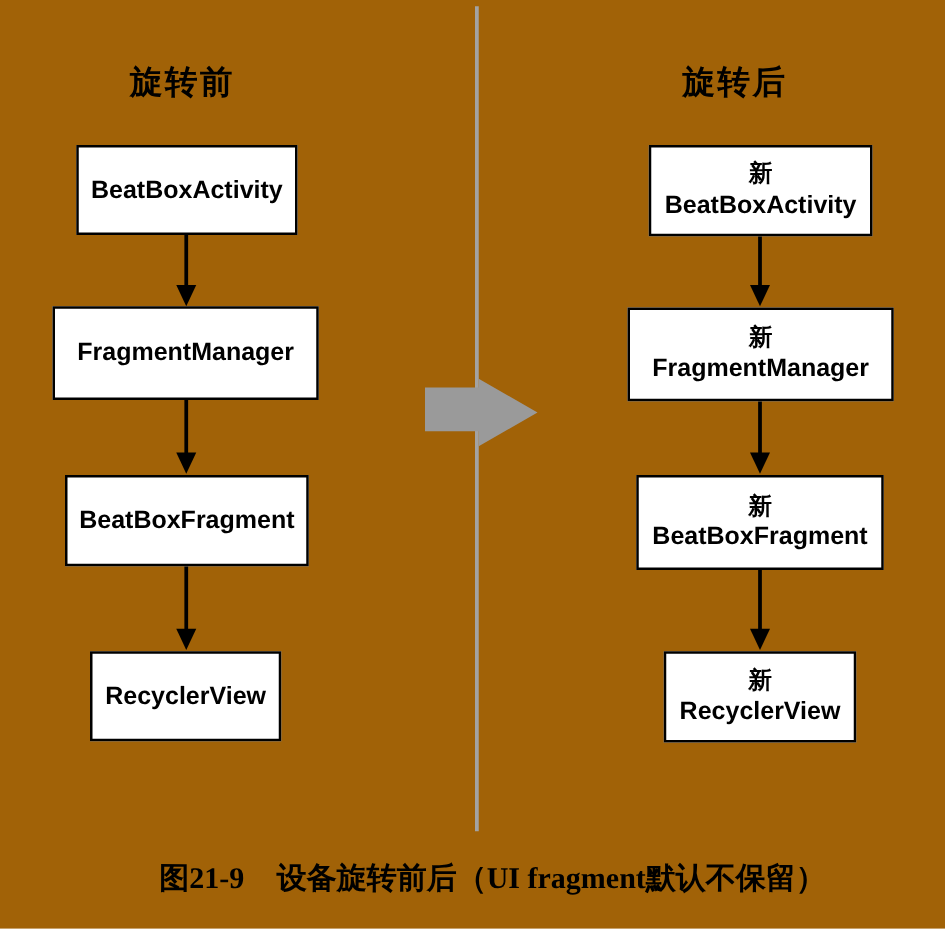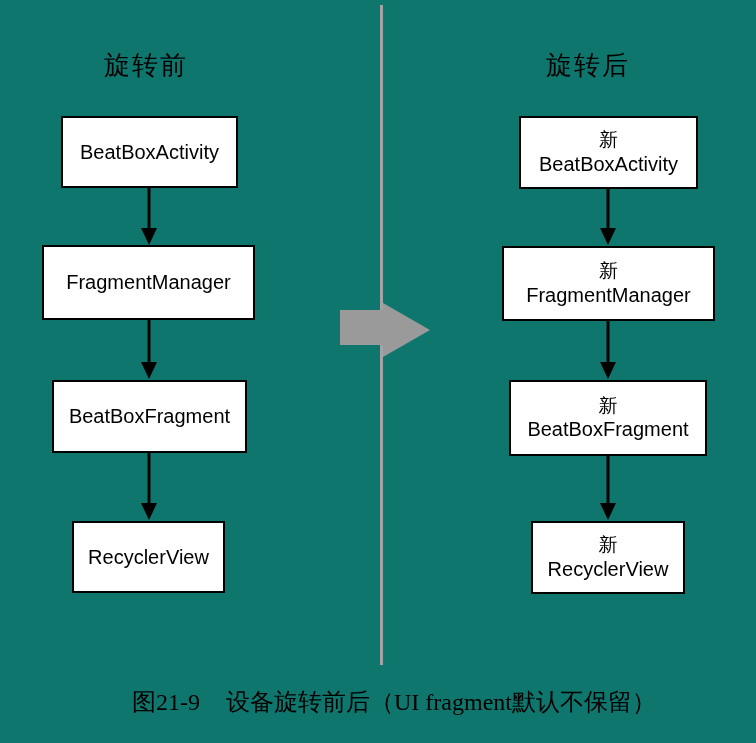--- a/index.html
+++ b/index.html
@@ -1,22 +1,23 @@
 <!DOCTYPE html>
 <html><head>
 <meta charset="utf-8">
 <style>
   html, body { margin: 0; padding: 0; background: #ffffff; }
   .canvas {
     position: relative;
     width: 756px;
     height: 743px;
-    background: #0f766e;
+    background: #a16207;
     font-family: "Liberation Sans", "DejaVu Sans", sans-serif;
     overflow: hidden;
+    font-weight: bold;
   }
   .overlay {
     position: absolute;
     left: 0; top: 0;
     pointer-events: none;
   }
   .col-title {
     position: absolute;
     width: 200px;
     text-align: center;

